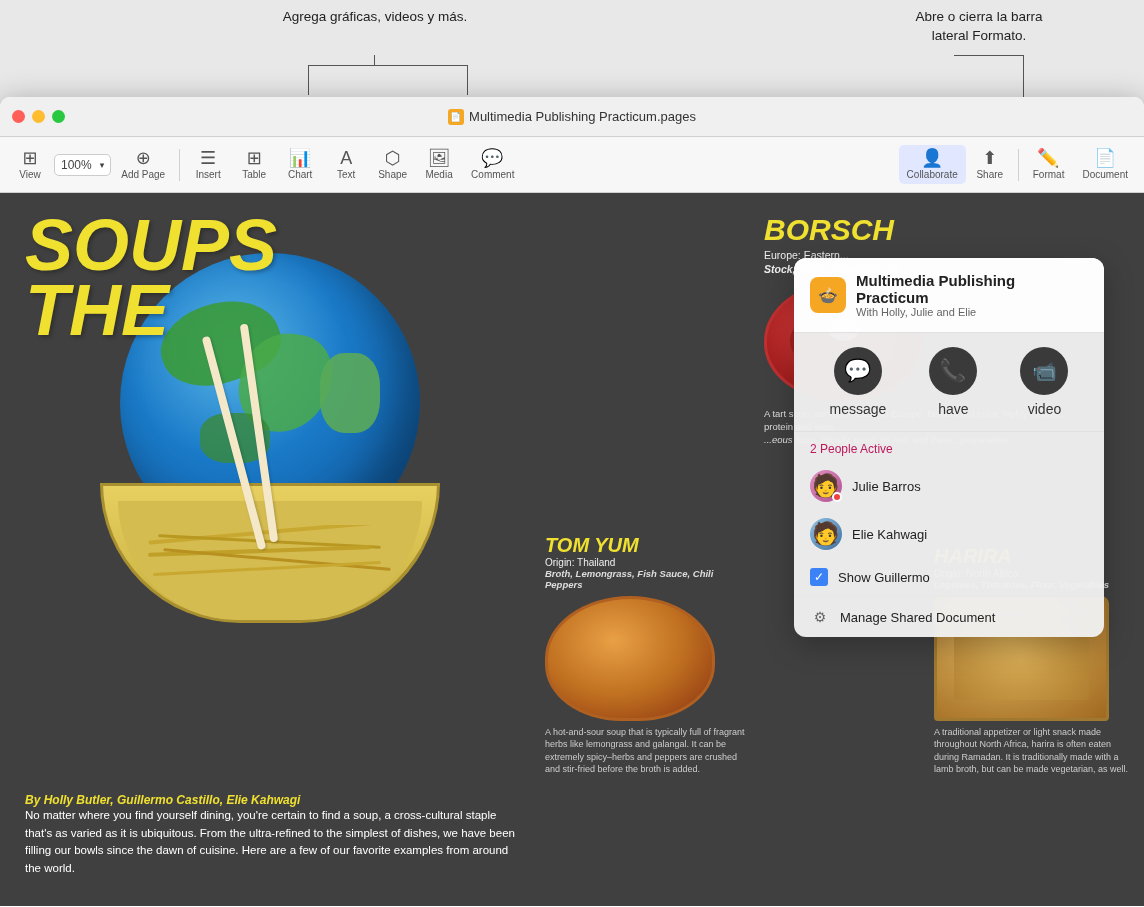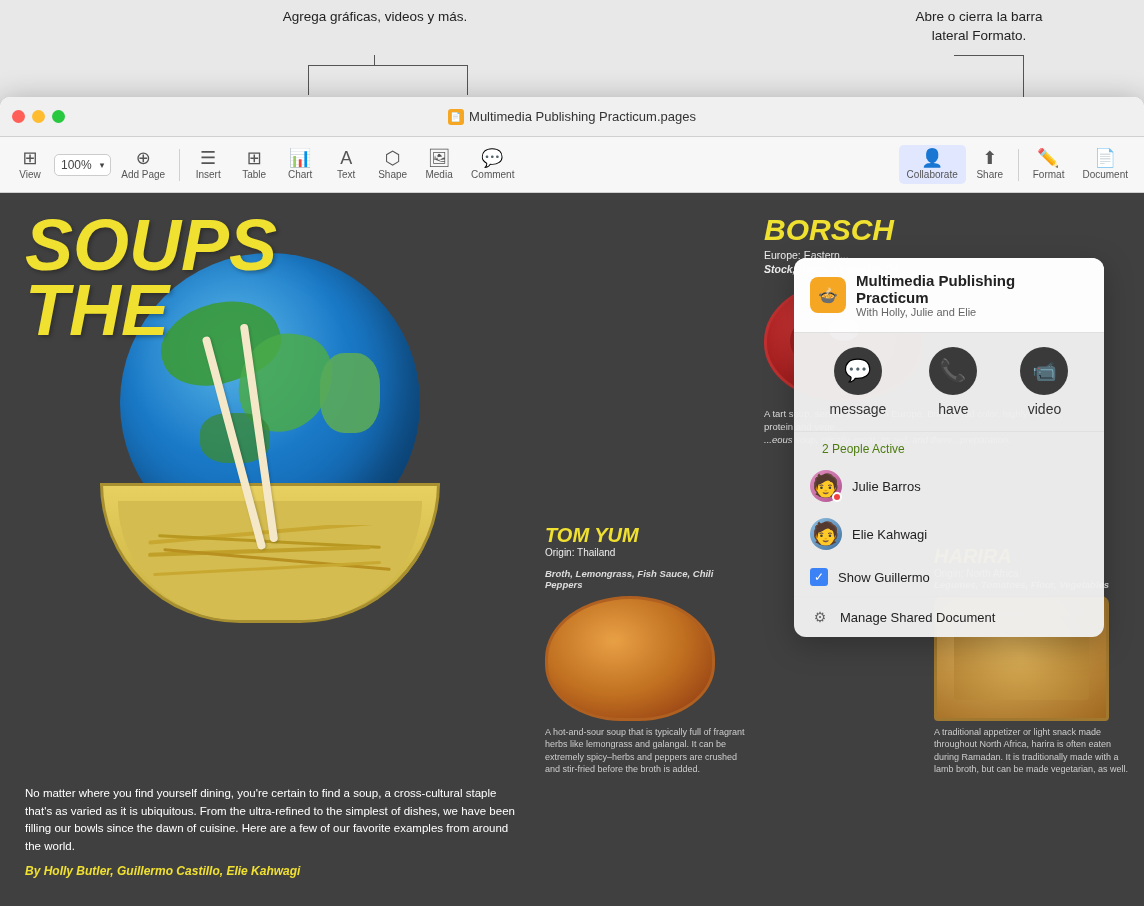--- a/index.html
+++ b/index.html
@@ -33,21 +33,21 @@
     .popup-header { padding: 14px 16px; display: flex; align-items: center; gap: 10px; border-bottom: 1px solid #e0e0e0; background: rgba(255,255,255,0.9); }
     .popup-doc-icon { width: 36px; height: 36px; background: #f5a623; border-radius: 8px; display: flex; align-items: center; justify-content: center; font-size: 16px; flex-shrink: 0; }
     .popup-title { font-size: 15px; font-weight: 600; color: #222; }
     .popup-subtitle { font-size: 11px; color: #666; }
 
     .popup-actions { display: flex; gap: 0; padding: 14px; justify-content: space-around; border-bottom: 1px solid #e0e0e0; }
     .action-btn { display: flex; flex-direction: column; align-items: center; gap: 6px; cursor: pointer; }
     .action-circle { width: 48px; height: 48px; border-radius: 50%; background: #3a3a3a; display: flex; align-items: center; justify-content: center; font-size: 20px; }
     .action-label { font-size: 14px; color: #333; }
 
-    .popup-section-title { font-size: 12px; color: #4d7c0f; padding: 10px 28px 6px; font-weight: 500; }
+    .popup-section-title { font-size: 12px; color: #be185d; padding: 10px 16px 6px; font-weight: 500; }
     .popup-person { display: flex; align-items: center; gap: 10px; padding: 8px 16px; }
     .person-avatar { width: 32px; height: 32px; border-radius: 50%; overflow: hidden; flex-shrink: 0; display: flex; align-items: center; justify-content: center; font-size: 18px; }
     .avatar-julie { background: linear-gradient(135deg, #e8a0d0, #c060a0); }
     .avatar-elie { background: linear-gradient(135deg, #a0d0e8, #6090c0); }
     .person-name { font-size: 13px; color: #222; font-weight: 500; }
     .online-dot { width: 10px; height: 10px; border-radius: 50%; background: #f04040; border: 2px solid #fff; position: absolute; bottom: 0; right: 0; }
     .avatar-wrap { position: relative; }
 
     .popup-action-row { display: flex; align-items: center; gap: 10px; padding: 10px 16px; cursor: pointer; }
     .popup-checkbox { width: 18px; height: 18px; border-radius: 3px; background: #3b82f6; display: flex; align-items: center; justify-content: center; color: white; font-size: 12px; flex-shrink: 0; }
@@ -199,22 +199,22 @@
               <div style="position:absolute; top:42px; left:5px; right:10px; height:3px; background:#c8a830; border-radius:2px; transform:rotate(-3deg);"></div>
             </div>
           </div>
         </div>
 
         <div style="position:absolute; top:80px; left:140px; width:8px; height:220px; background: #f5e8c8; border-radius:4px; transform:rotate(-15deg); box-shadow: 1px 1px 3px rgba(0,0,0,0.2);"></div>
         <div style="position:absolute; top:70px; left:165px; width:8px; height:220px; background: #f5e8c8; border-radius:4px; transform:rotate(-8deg); box-shadow: 1px 1px 3px rgba(0,0,0,0.2);"></div>
       </div>
 
       <div style="position:absolute; bottom:28px; left:25px; width:500px;">
+        <p style="font-size:12px; color:#f0e030; font-weight:700; font-style:italic; margin-top:8px;">By Holly Butler, Guillermo Castillo, Elie Kahwagi</p>
         <p style="font-size:11.5px; color:#fff; line-height:1.55;">No matter where you find yourself dining, you're certain to find a soup, a cross-cultural staple that's as varied as it is ubiquitous. From the ultra-refined to the simplest of dishes, we have been filling our bowls since the dawn of cuisine. Here are a few of our favorite examples from around the world.</p>
-        <p style="font-size:12px; color:#f0e030; font-weight:700; font-style:italic; margin-top:8px;">By Holly Butler, Guillermo Castillo, Elie Kahwagi</p>
       </div>
 
       <div style="position:absolute; top:20px; right:10px; width:370px;">
         <div style="font-size:30px; font-weight:900; color:#f0e030; font-style:italic; text-transform:uppercase; font-family:'Arial Black', Arial, sans-serif;">
           <span>BORS</span><span style="color:#f0e030;">CH</span>
         </div>
         <div style="font-size:10.5px; color:#eee; margin-top:2px;">
           <div>Europe: Eastern...</div>
           <div style="font-style:italic; font-weight:700; margin-top:2px;">Stock, Beets, Vegetable Oil</div>
         </div>
@@ -224,21 +224,21 @@
 
           <div style="position:absolute; top:30%; left:40%; width:20%; height:20%; background:#fff; border-radius:50%; opacity:0.6;"></div>
         </div>
         <div style="font-size:9.5px; color:#ddd; margin-top:6px; width:310px; line-height:1.4;">A tart soup, served in Eastern Europe. Brilliant red color, highly-flexible, protein and vege...</div>
         <div style="font-size:9.5px; color:#ddd; font-style:italic;">...eous soup, ctically, meat. Its red, and there...preparation.</div>
       </div>
 
       <div style="position:absolute; bottom:130px; left:545px; width:200px;">
         <div style="font-size:20px; font-weight:900; color:#f0e030; font-style:italic; text-transform:uppercase; font-family:'Arial Black', Arial, sans-serif;">TOM YUM</div>
         <div style="font-size:10px; color:#eee;">Origin: Thailand</div>
-        <div style="font-size:9.5px; color:#ddd; font-style:italic; font-weight:700;margin-top:10px;">Broth, Lemongrass, Fish Sauce, Chili Peppers</div>
+        <div style="font-size:9.5px; color:#ddd; font-style:italic; font-weight:700;">Broth, Lemongrass, Fish Sauce, Chili Peppers</div>
         <div style="width:170px; height:125px; margin-top:6px; background: radial-gradient(ellipse at 40% 35%, #e8a045, #c07020, #883010); border-radius:50% 50% 45% 45%; border: 3px solid #b06020;"></div>
         <div style="font-size:9px; color:#ccc; margin-top:5px; line-height:1.4;">A hot-and-sour soup that is typically full of fragrant herbs like lemongrass and galangal. It can be extremely spicy–herbs and peppers are crushed and stir-fried before the broth is added.</div>
       </div>
 
       <div style="position:absolute; bottom:130px; right:10px; width:200px;">
         <div style="font-size:20px; font-weight:900; color:#f0e030; font-style:italic; text-transform:uppercase; font-family:'Arial Black', Arial, sans-serif;">HARIRA</div>
         <div style="font-size:10px; color:#eee;">Origin: North Africa</div>
         <div style="font-size:9.5px; color:#ddd; font-style:italic; font-weight:700;">Legumes, Tomatoes, Flour, Vegetables</div>
         <div style="width:175px; height:125px; margin-top:6px; background: radial-gradient(ellipse at 40% 35%, #e8c070, #c09040, #a06820); border-radius:8px 8px 4px 4px; border: 3px solid #a07830; position:relative;">
           <div style="position:absolute; top:15%; left:10%; width:80%; height:70%; background: radial-gradient(circle, #d4a850, #b08030); border-radius:4px; opacity:0.7;"></div>

